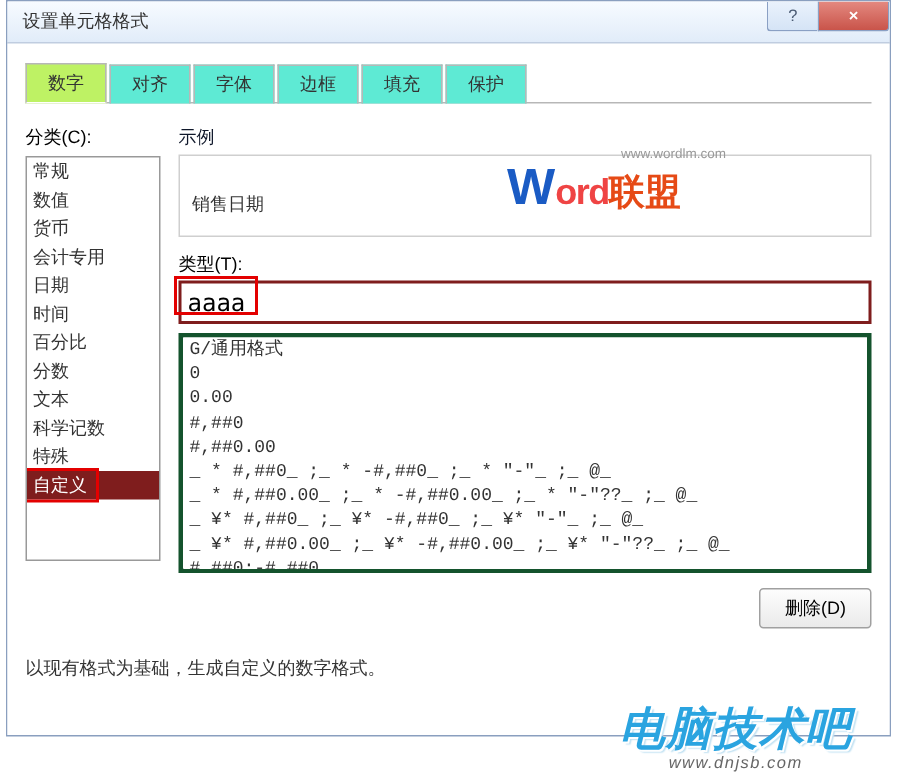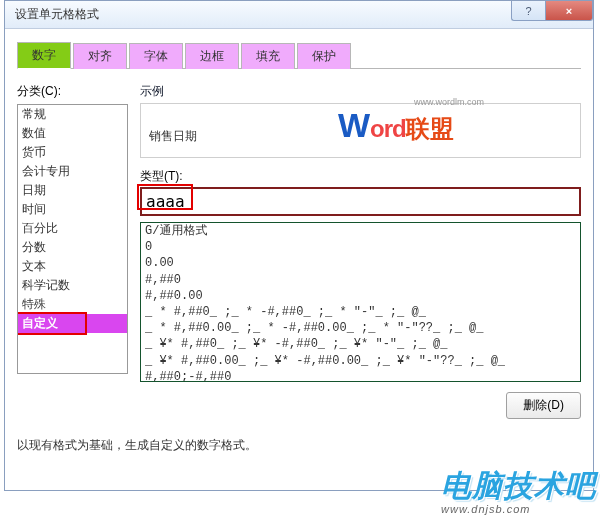--- a/index.html
+++ b/index.html
@@ -10,64 +10,64 @@
     .titlebar-text { font-size: 12px; color: #333; }
     .window-controls { position: absolute; right: 0; top: 0; display: flex; }
     .ctrl { width: 34px; height: 20px; display:flex; align-items:center; justify-content:center; border:1px solid #8aa0c4; border-top:none; font-size:11px; }
     .ctrl.help { background: linear-gradient(#eaf2fc,#d5e4f6); color:#4a5a73; border-radius:0 0 0 3px; border-right:none; }
     .ctrl.close { width: 48px; background: linear-gradient(#e48980,#c9544a); color:#fff; border-radius:0 0 3px 0; font-weight:bold; }
 
     .client { padding: 14px 12px 8px 12px; background: #fff; }
 
     .tabs { display:flex; align-items:flex-end; height: 26px; border-bottom: 1px solid #b7b7b7; margin-bottom: 14px; position: relative; }
     .tab { font-size: 12px; padding: 4px 14px; border:1px solid #b7b7b7; border-bottom: none; background:#fdfdfd; margin-right: 2px; color:#333; cursor:pointer; position: relative; top:1px; }
-    .tab.active { background:#84cc16; border-bottom: 1px solid #fff; font-weight: normal; z-index:2; }
-    .tab:not(.active) { background:#f0abfc;text-align:right; }
+    .tab.active { background:#bef264; border-bottom: 1px solid #fff; font-weight: normal; z-index:2; }
+    .tab:not(.active) { background:#5eead4;text-align:right; }
 
     .main-row { display:flex; gap: 12px; }
 
-    .left-col { width: 111px; }
+    .left-col { width: 90px; }
     .cat-label { font-size:12px; margin-bottom: 4px; }
     .cat-list { width: 100%; height: 270px; border:1px solid #999; background:#fff; overflow-y:auto; overflow-x:hidden; scrollbar-width: auto; }
     .cat-list::-webkit-scrollbar { width: 17px; }
     .cat-list::-webkit-scrollbar-track { background:#eee; border-left:1px solid #d0d0d0; }
     .cat-list::-webkit-scrollbar-thumb { background:#c8c8c8; border:1px solid #9c9c9c; }
     .cat-item { font-size:12px; padding: 1px 4px; color:#333; }
-    .cat-item.selected { background:#d946ef; color:#fff; position:relative;font-weight:bold; }
+    .cat-item.selected { background:#7f1d1d; color:#fff; position:relative; }
     .cat-item.selected.redbox::after { content:""; position:absolute; left:-3px; top:-2px; right:40px; bottom:-2px; border:2px solid #e30000; pointer-events:none; }
 
     .right-col { flex:1; position: relative; }
     .example-label { font-size:12px; color:#0f172a; }
     .example-box { border:1px solid #cfcfcf; margin-top:3px; padding:24px 8px 12px 8px; }
     .example-value { font-size:12px; color:#333; }
 
     .type-label { font-size:12px; margin-top:10px; }
     .type-input-wrap { position:relative; margin-top:2px; }
     .type-input { width:100%; border:2px solid #7f1d1d; font-size:16px; padding:3px 4px; background:#fff; font-family: "SimSun", monospace; }
     .redbox2 { border:2px solid #e30000; position:absolute; left:-3px; top:-3px; width: 56px; height: 26px; pointer-events:none; }
 
-    .format-list { width:100%; height:160px; border:1px solid #14532d; background:#fff; margin-top:6px; overflow-y:auto; overflow-x:hidden; }
+    .format-list { width:100%; height:160px; border:3px solid #14532d; background:#fff; margin-top:6px; overflow-y:auto; overflow-x:hidden; }
     .format-list::-webkit-scrollbar { width: 17px; }
     .format-list::-webkit-scrollbar-track { background:#eee; border-left:1px solid #d0d0d0; }
     .format-list::-webkit-scrollbar-thumb { background:#c8c8c8; border:1px solid #9c9c9c; }
     .fmt-item { font-size:12px; font-family: "SimSun","Courier New",monospace; padding:0 4px; white-space:nowrap; color:#333; line-height:1.35; }
 
     .delete-row { display:flex; justify-content:flex-end; margin-top:10px; }
     .btn { font-size:12px; padding:4px 16px; border:1px solid #a0a0a0; background:linear-gradient(#fdfdfd,#eaeaea); border-radius:3px; cursor:pointer; }
 
     .hint-text { font-size:12px; color:#333; margin-top:18px; margin-bottom: 28px; }
 
     
     .wordlm { position:absolute; left:338px; top:106px; font-family: Arial, sans-serif; font-weight:bold; pointer-events:none; }
     .wordlm .w { color:#1a5bc4; font-size:34px; }
     .wordlm .ord { color:#ef4444; font-size:24px; letter-spacing:-1px; }
     .wordlm .lm { color:#e64a16; font-size:24px; font-family:"Microsoft YaHei"; }
     .wordlm .sub { position:absolute; top:-9px; left:76px; font-size:9px; color:#999; font-weight:normal; white-space:nowrap; }
 
-    .dnjsb { position:absolute; right:4px; bottom:6px; pointer-events:none; text-align: left; }
+    .dnjsb { position:absolute; right:32px; bottom:6px; pointer-events:none; text-align: center; }
     .dnjsb .cn { font-size:30px; font-weight:bold; color:#2aa4e0; letter-spacing:1px; text-shadow:1px 1px 0 #fff, 2px 2px 1px #c2e2f3; font-style: italic; }
     .dnjsb .url { font-size:11px; color:#666; letter-spacing:1px; font-style: italic; display:block; margin-top:-4px; }
   </style>
 </head>
 <body>
 
 <div class="window">
   <div class="titlebar">
     <span class="titlebar-text">设置单元格格式</span>
     <div class="window-controls">

